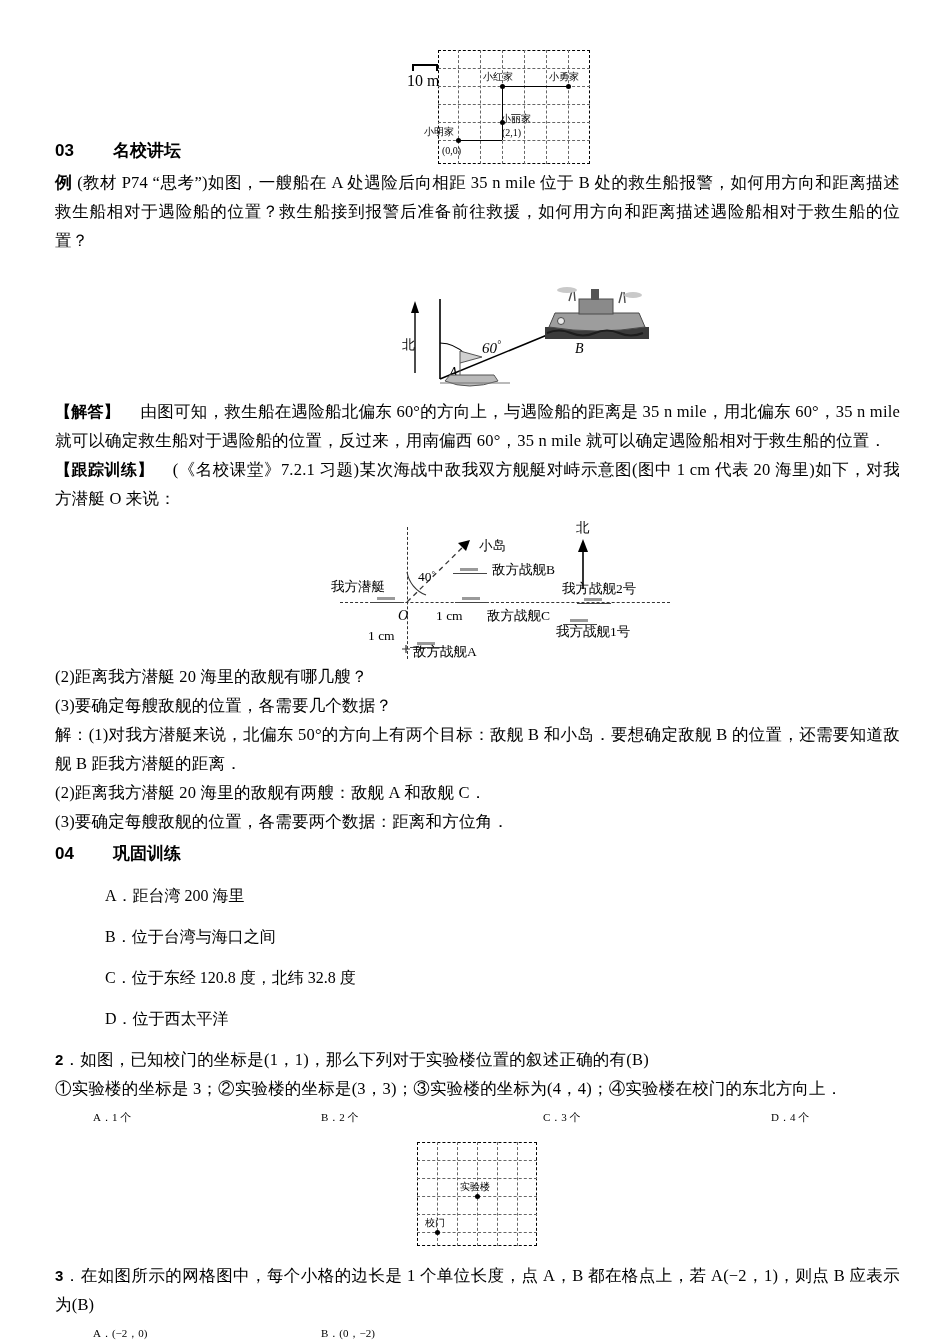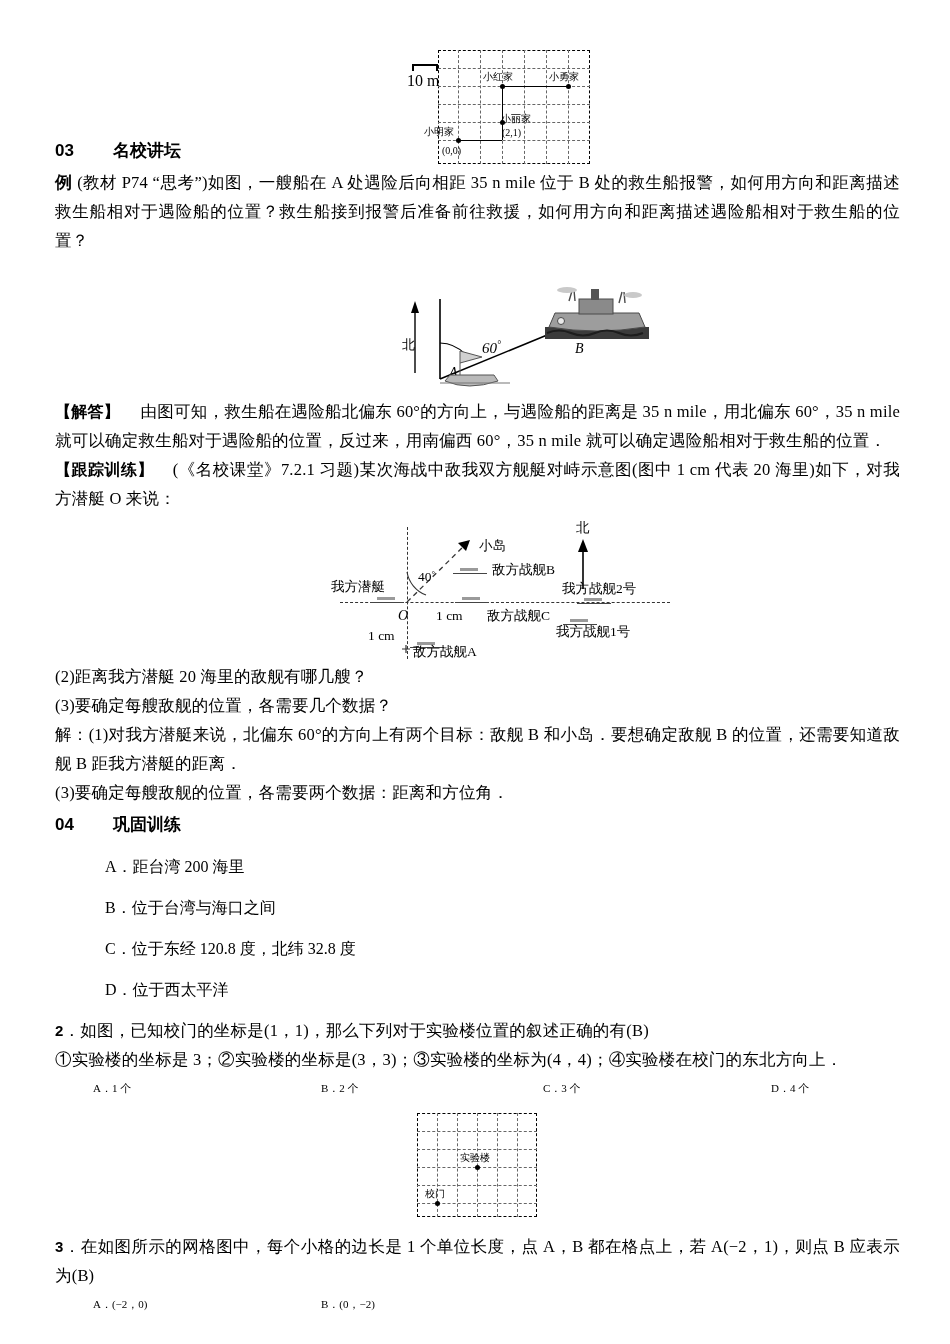--- a/index.html
+++ b/index.html
@@ -282,21 +282,22 @@
     <span class="nlabel" style="left:358px; top:128px;">敌方战舰A</span>
     <span class="nlabel" style="left:507px; top:65px;">我方战舰2号</span>
     <span class="nlabel" style="left:501px; top:108px;">我方战舰1号</span>
     <span class="nlabel" style="left:363px; top:92px; padding-left:18px;">1 cm</span>
     <span class="nlabel" style="left:313px; top:112px;">1 cm</span>
   </div>
 
   <p class="para">(2)距离我方潜艇 20 海里的敌舰有哪几艘？</p>
   <p class="para">(3)要确定每艘敌舰的位置，各需要几个数据？</p>
 
-  <p class="para">解：(1)对我方潜艇来说，北偏东 60°的方向上有两个目标：敌舰 B 和小岛．要想确定敌舰 B 的位置，还需要知道敌舰 B 距我方潜艇的距离．</p>
+  <p class="para">解：(1)对我方潜艇来说，北偏东 50°的方向上有两个目标：敌舰 B 和小岛．要想确定敌舰 B 的位置，还需要知道敌舰 B 距我方潜艇的距离．</p>
+  <p class="para">(2)距离我方潜艇 20 海里的敌舰有两艘：敌舰 A 和敌舰 C．</p>
   <p class="para">(3)要确定每艘敌舰的位置，各需要两个数据：距离和方位角．</p>
 
   <div class="section-head" style="margin-top:3px;">
     <span class="num">04</span><span>巩固训练</span>
   </div>
 
   <p class="opt">A．距台湾 200 海里</p>
   <p class="opt">B．位于台湾与海口之间</p>
   <p class="opt">C．位于东经 120.8 度，北纬 32.8 度</p>
   <p class="opt">D．位于西太平洋</p>

